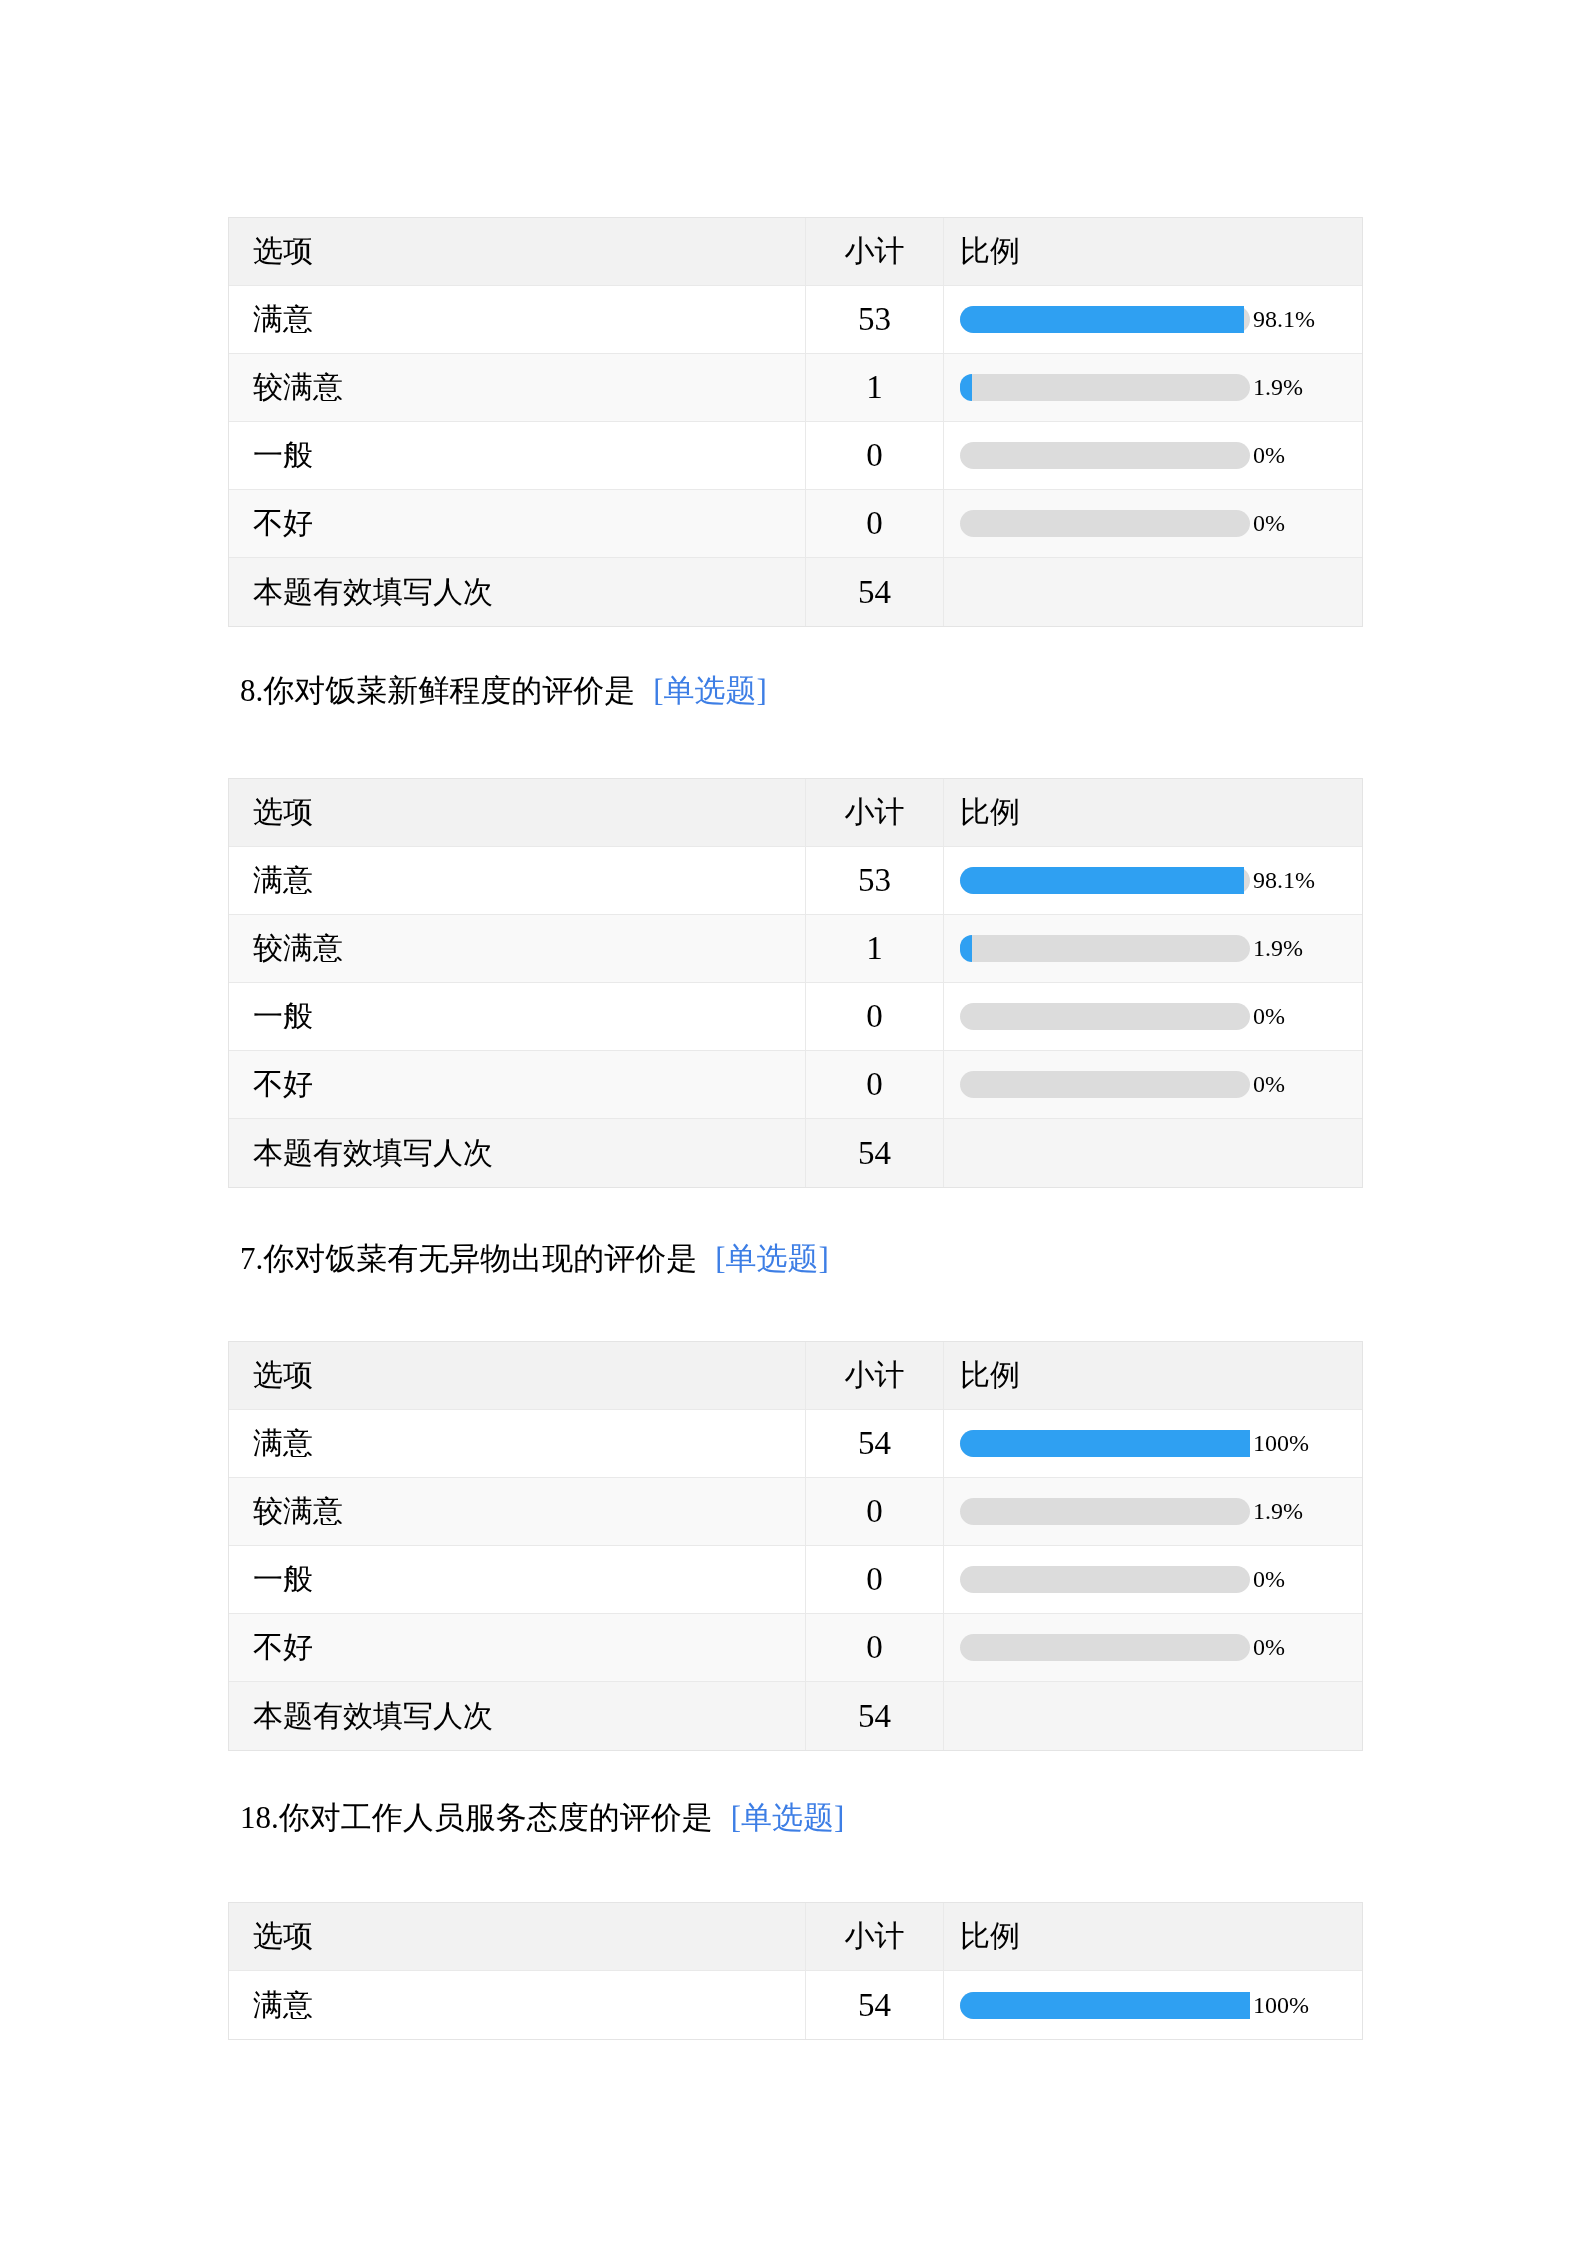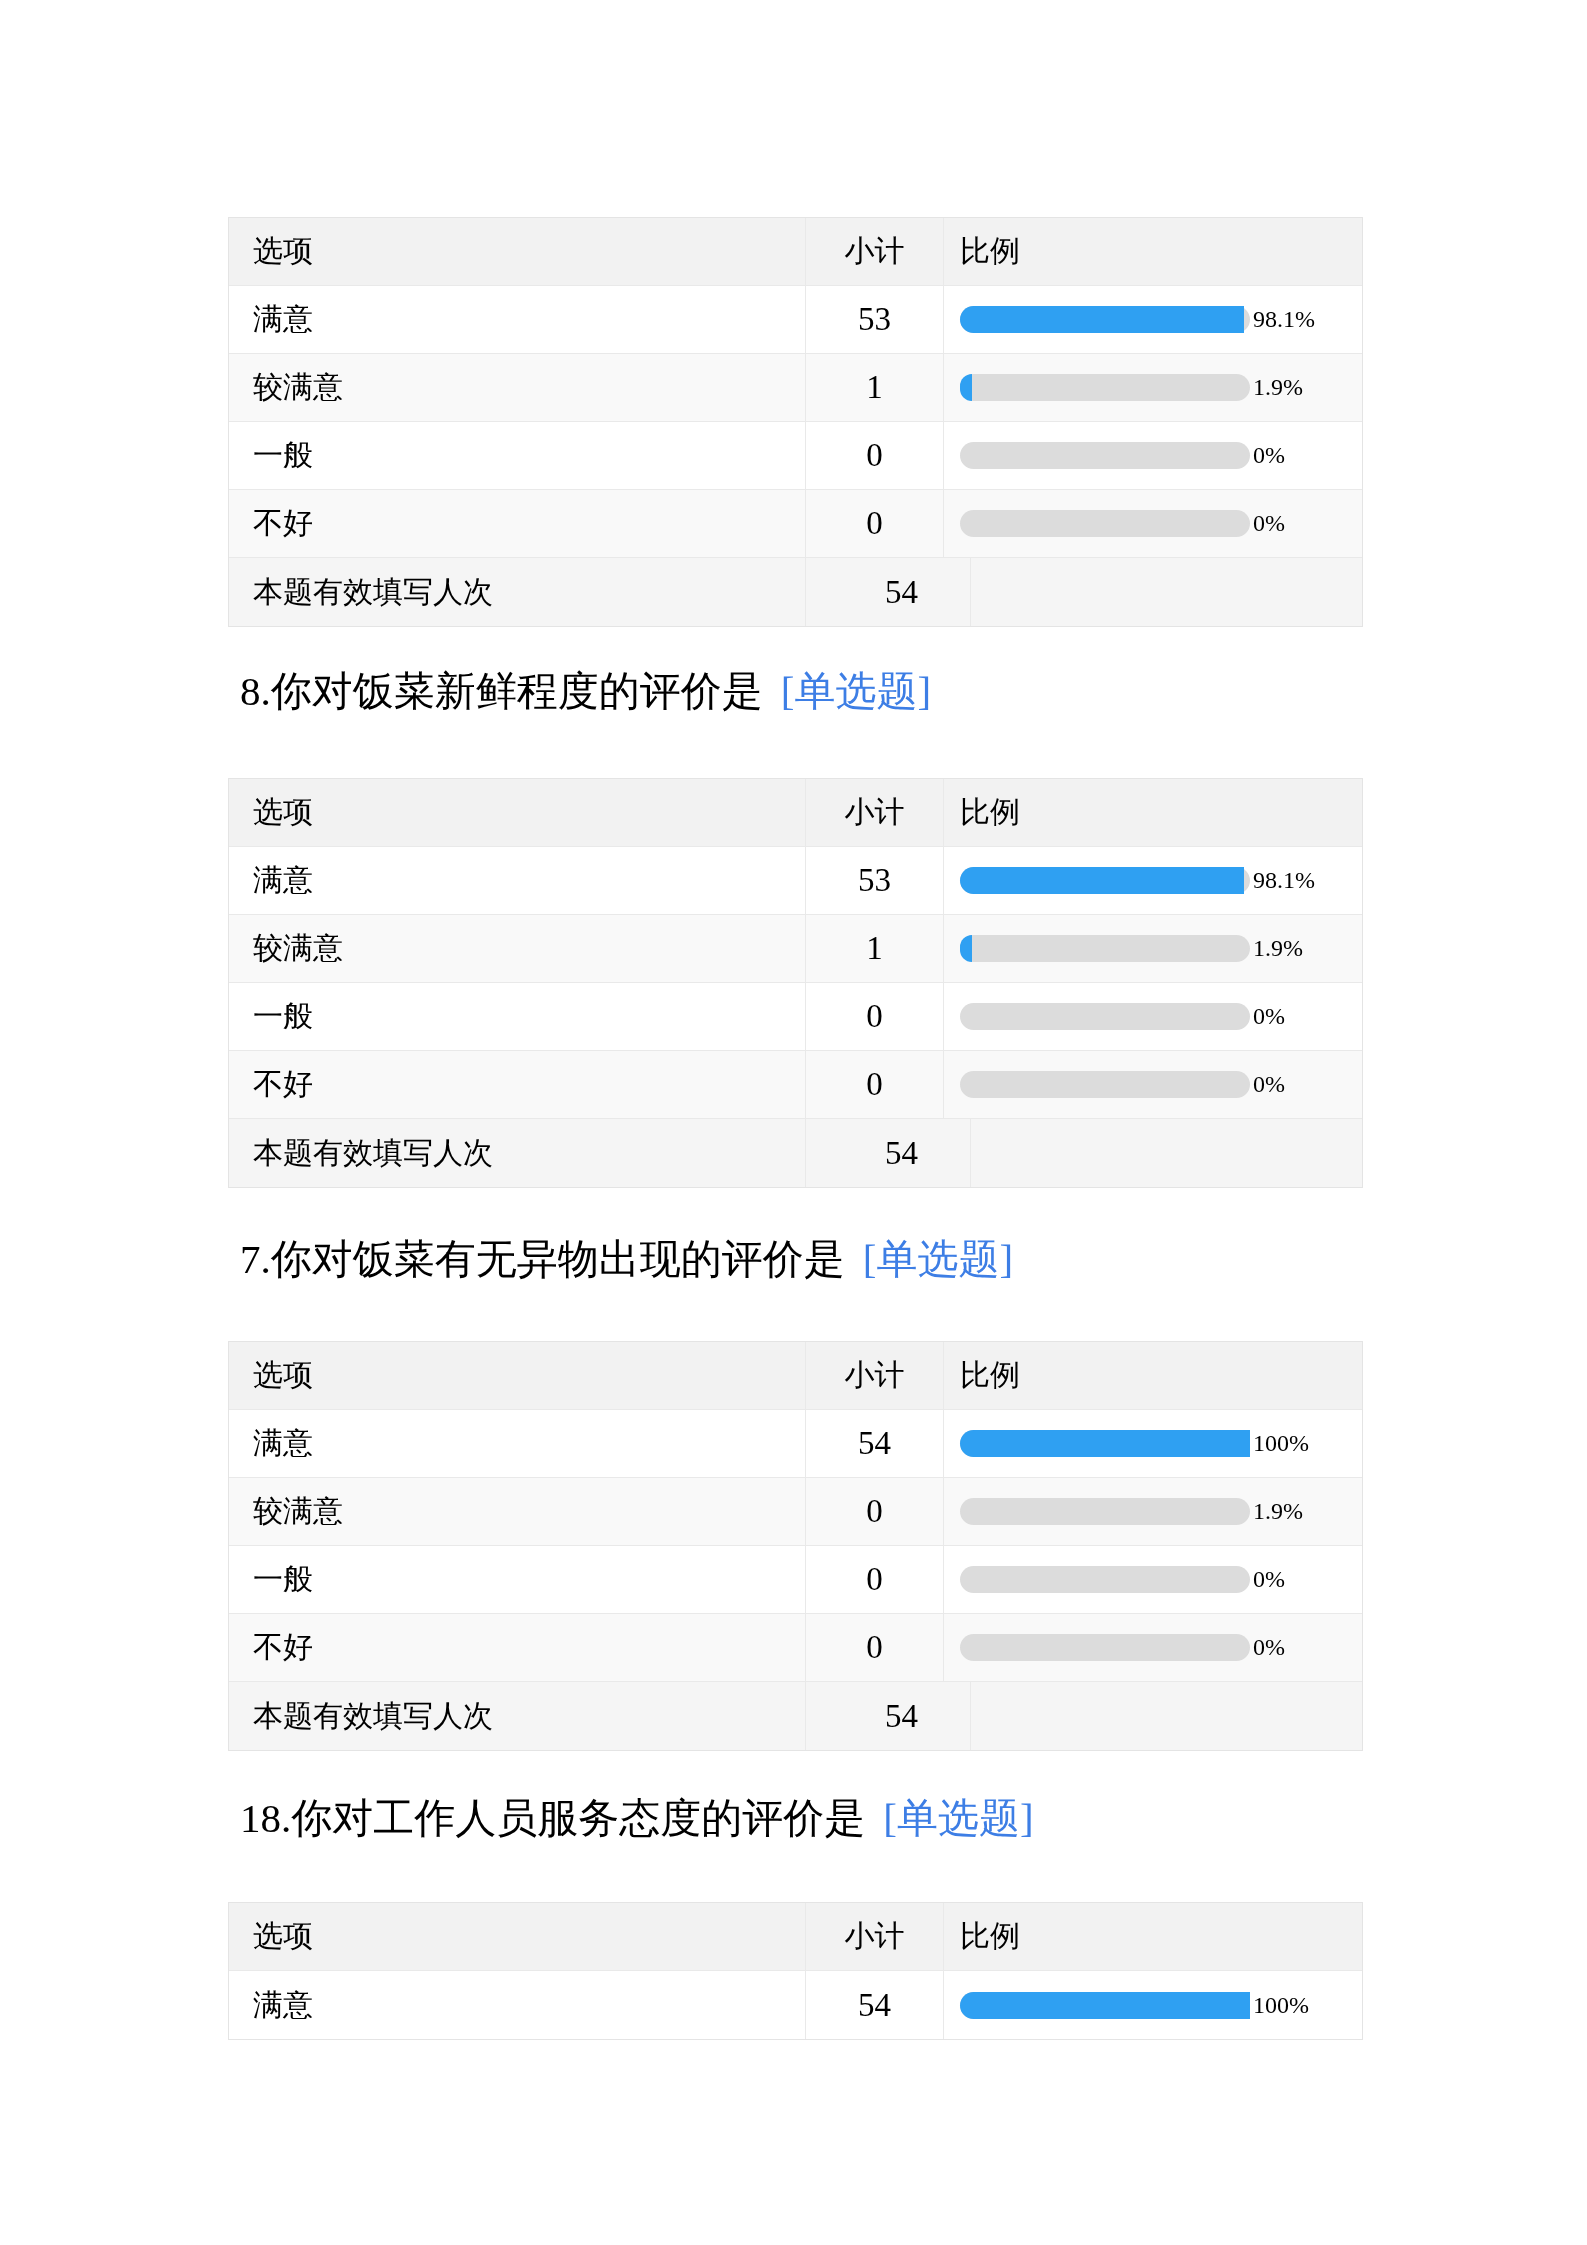--- a/index.html
+++ b/index.html
@@ -2,32 +2,32 @@
 <html><head>
 <meta charset="utf-8">
 <style>
   html,body{margin:0;padding:0;}
   body{
     width:1587px;height:2245px;background:#ffffff;position:relative;
     font-family:"Liberation Serif","DejaVu Serif",serif;color:#000;
     overflow:hidden;
   }
   .qtitle{
-    position:absolute;left:240px;font-size:41px;line-height:42px;white-space:nowrap;
+    position:absolute;left:240px;font-size:31px;line-height:42px;white-space:nowrap;
   }
   .qtag{margin-left:18px;}
   .tbl{
     position:absolute;left:228px;width:1135px;
     border:1px solid #e4e4e4;box-sizing:border-box;background:#fff;margin-top:26px;
   }
   .trow{display:flex;height:68px;box-sizing:border-box;border-bottom:1px solid #e9e9e9;}
   .trow:last-child{border-bottom:none;}
   .trow.head{background:#f2f2f2;}
   .trow.alt{background:#f9f9f9;}
-  .trow.foot{background:#f5f5f5;gap:27px;}
+  .trow.foot{background:#f5f5f5;}
   .cell{display:flex;align-items:center;box-sizing:border-box;}
   .c-label{width:577px;padding-left:24px;border-right:1px solid #e9e9e9;font-size:30px;}
   .c-count{width:138px;justify-content:center;border-right:1px solid #e9e9e9;font-size:33px;}
   .c-ratio{flex:1;padding-left:16px;font-size:30px;}
   .track{position:relative;width:290px;height:27px;border-radius:14px;flex:0 0 auto;}
   .fill{position:absolute;left:0;top:0;height:27px;border-radius:14px 0 0 14px;}
   .pct{margin-left:3px;font-size:24px;white-space:nowrap;}
 </style>
 </head>
 <body>

